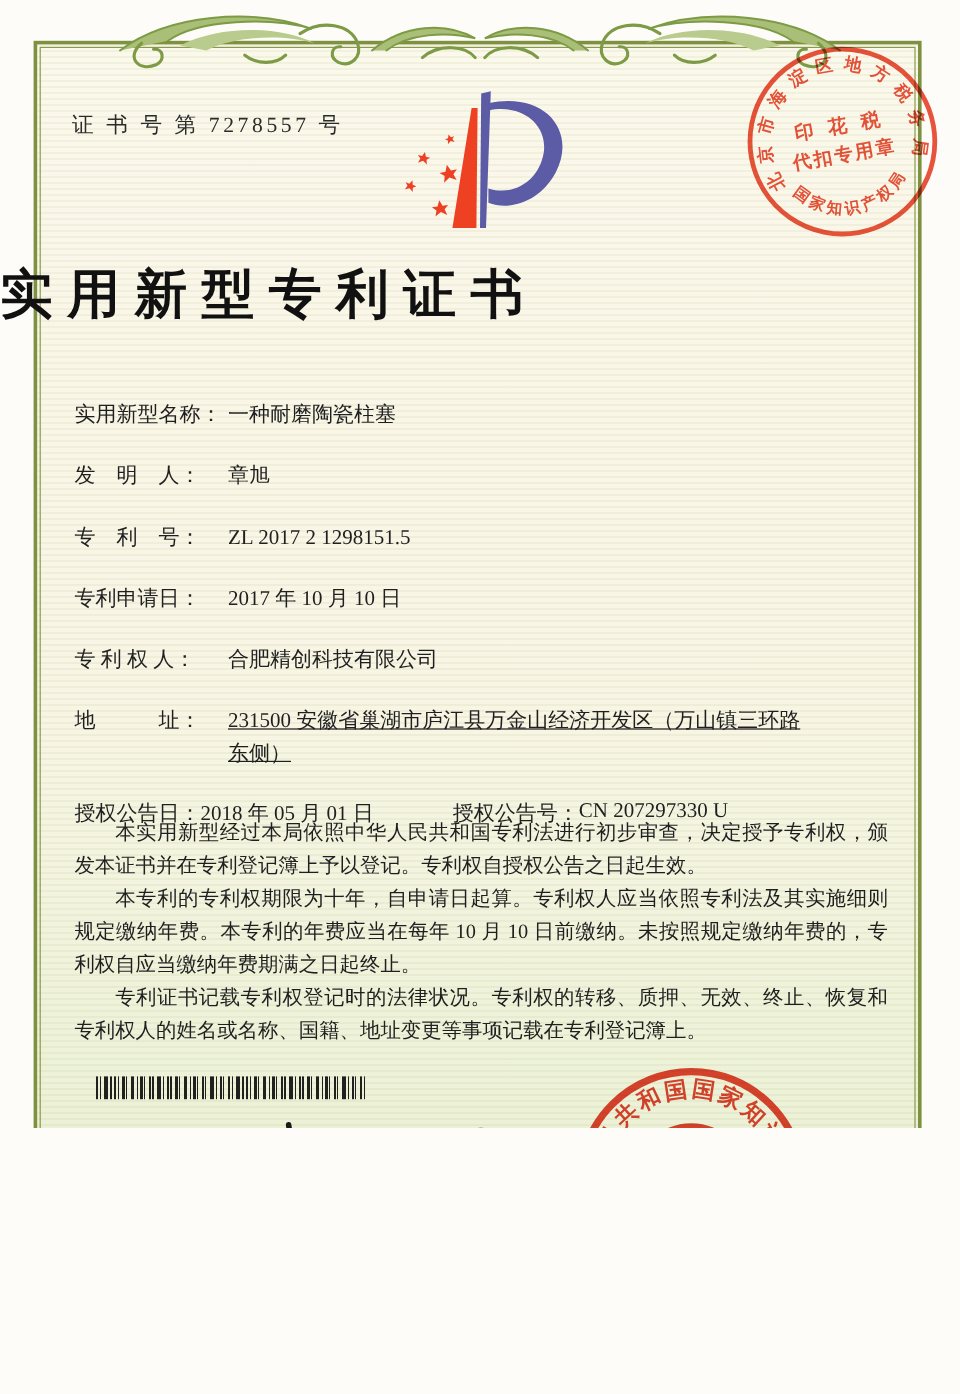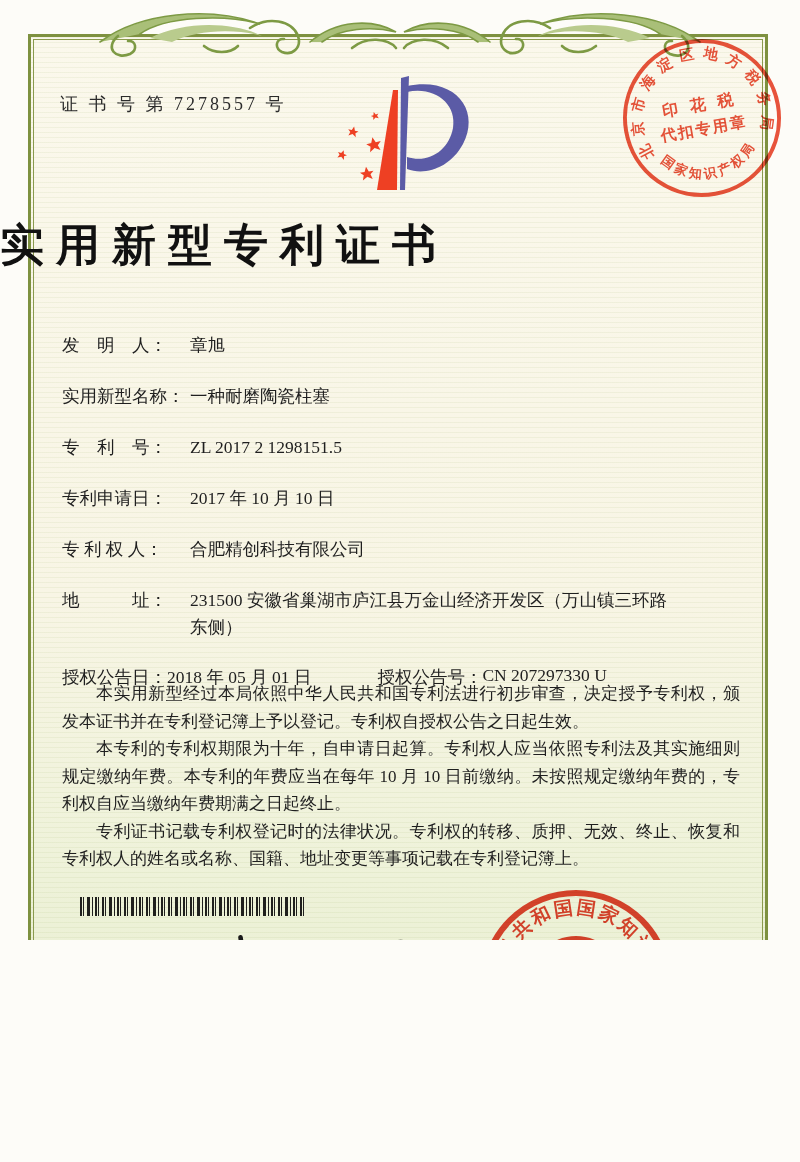--- a/index.html
+++ b/index.html
@@ -17,21 +17,21 @@
   .abs{position:absolute;z-index:3;}
   .cert-no{left:60px;top:92px;font-size:18px;letter-spacing:3px;color:#2b2b2b;}
   .logo{left:303px;top:68px;width:194px;height:140px;}
   .title{left:0;top:216px;width:800px;text-align:left;font-size:44px;font-weight:700;
     letter-spacing:12px;color:#111;}
 
   .fields{left:62px;top:332px;width:676px;font-size:17.5px;}
   .frow{display:flex;margin-bottom:24px;line-height:27px;}
   .flabel{flex:0 0 128px;white-space:nowrap;}
   .fvalue{flex:1;}
-  .frow.address .fvalue{max-width:492px;}
+  .frow.address .fvalue{max-width:492px;text-decoration:underline;}
   .grant{display:flex;margin-top:1px;}
   .grant .half{display:flex;}
   .grant .right{margin-left:66px;}
 
   .bodytext{left:62px;top:680px;width:678px;font-size:17px;line-height:27.5px;text-align:justify;font-family:Liberation Serif, serif;}
   .bodytext p{margin:0;text-indent:2em;}
 
   .barcode{left:80px;top:897px;width:226px;height:19px;background:
     repeating-linear-gradient(90deg,
       #20201e 0 2px, transparent 2px 3px,
@@ -133,26 +133,26 @@
       </text>
       <text x="0" y="-8" text-anchor="middle" font-size="16" font-weight="700" letter-spacing="4">印 花 税</text>
       <text x="0" y="16" text-anchor="middle" font-size="15.5" font-weight="700" letter-spacing="2">代扣专用章</text>
     </g>
   </svg>
 
   <div class="abs title">实用新型专利证书</div>
 
   <div class="abs fields">
     <div class="frow">
+      <span class="flabel">实用新型名称：</span>
+      <span class="fvalue">一种耐磨陶瓷柱塞</span>
+    </div>
+    <div class="frow">
       <span class="flabel">发　明　人：</span>
       <span class="fvalue">章旭</span>
-    </div>
-    <div class="frow">
-      <span class="flabel">实用新型名称：</span>
-      <span class="fvalue">一种耐磨陶瓷柱塞</span>
     </div>
     <div class="frow">
       <span class="flabel">专　利　号：</span>
       <span class="fvalue">ZL 2017 2 1298151.5</span>
     </div>
     <div class="frow">
       <span class="flabel">专利申请日：</span>
       <span class="fvalue">2017 年 10 月 10 日</span>
     </div>
     <div class="frow">

